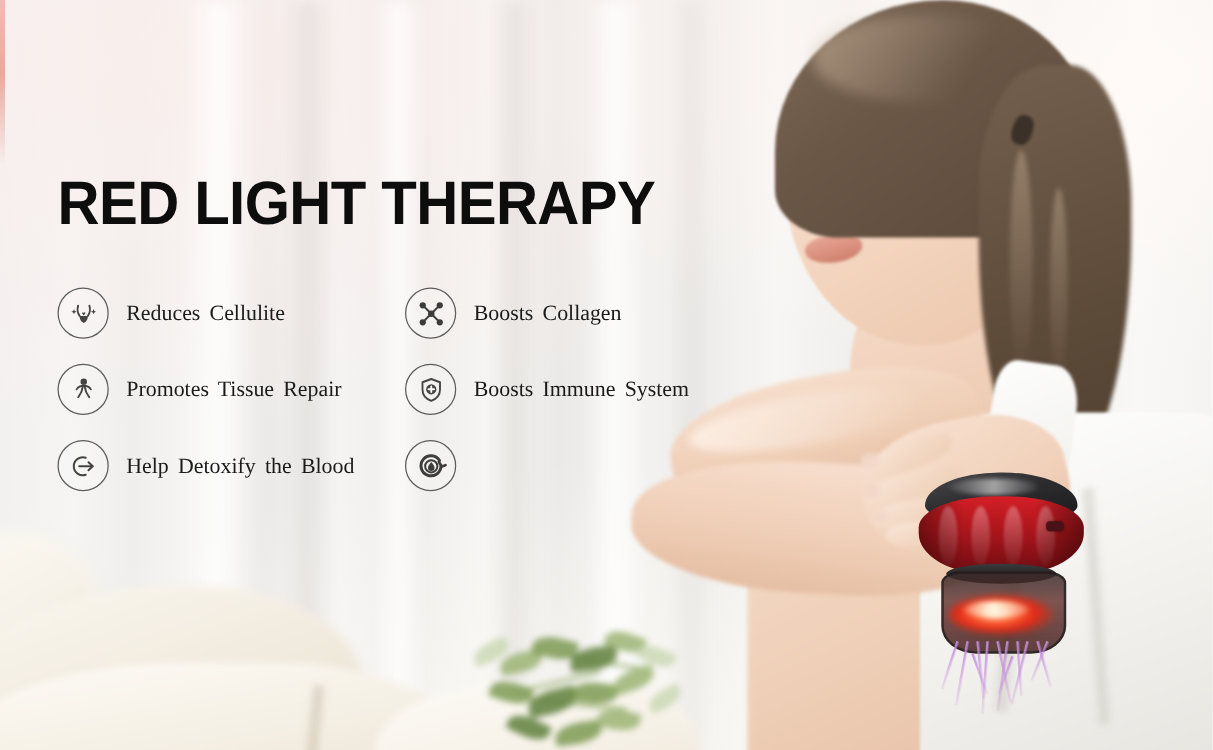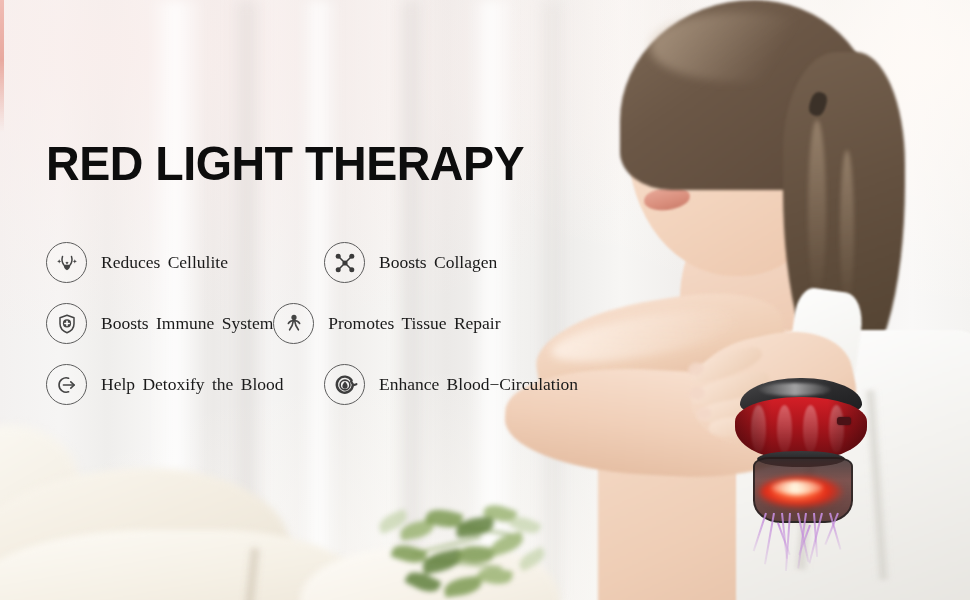--- a/index.html
+++ b/index.html
@@ -269,21 +269,21 @@
 
   
   .title{
     position:absolute;left:46px;top:139px;
     font-family:"Liberation Sans",sans-serif;
     font-weight:700;font-size:49px;letter-spacing:-.5px;
     color:#0d0d0d;line-height:1;
     transform:scaleX(.95);transform-origin:left center;
     white-space:nowrap;
   }
-  .features{position:absolute;left:46px;top:232px;width:560px;}
+  .features{position:absolute;left:46px;top:220px;width:560px;}
   .frow{display:flex;align-items:center;height:61px;}
   .fitem{display:flex;align-items:center;}
   .fitem.col1{width:278px;}
   .ficon{
     width:39px;height:39px;border-radius:50%;
     border:1.4px solid #5c5c5c;
     display:flex;align-items:center;justify-content:center;
     flex:0 0 auto;background:rgba(255,255,255,.18);
   }
   .flabel{
@@ -431,45 +431,45 @@
             <circle cx="19.8" cy="6.2" r="2.5" fill="#3b3b3b"></circle>
             <circle cx="6.2" cy="19.8" r="2.5" fill="#3b3b3b"></circle>
             <circle cx="19.8" cy="19.8" r="2.5" fill="#3b3b3b"></circle>
           </svg>
         </span>
         <span class="flabel">Boosts  Collagen</span>
       </div>
     </div>
 
     <div class="frow">
+      <div class="fitem col1">
+        <span class="ficon">
+          <svg width="26" height="26" viewBox="0 0 26 26">
+            <circle cx="13" cy="6.4" r="2.6" fill="#444"></circle>
+            <path d="M13 9.6c-2.4 0 -4.6 1.1 -5.7 2.9" stroke="#444" stroke-width="1.5" fill="none" stroke-linecap="round"></path>
+            <path d="M13 9.6c2.4 0 4.6 1.1 5.7 2.9" stroke="#444" stroke-width="1.5" fill="none" stroke-linecap="round"></path>
+            <path d="M12.2 10.4c-.3 3 -1.6 5.8 -3.6 8.4" stroke="#444" stroke-width="1.6" fill="none" stroke-linecap="round"></path>
+            <path d="M13.8 10.4c.3 3 1.6 5.8 3.6 8.4" stroke="#444" stroke-width="1.6" fill="none" stroke-linecap="round"></path>
+          </svg>
+        </span>
+        <span class="flabel">Promotes  Tissue  Repair</span>
+      </div>
       <div class="fitem">
         <span class="ficon">
           <svg width="26" height="26" viewBox="0 0 26 26">
             <path d="M13 4.2l7 2.6v6c0 4.4 -3 7.4 -7 8.9 -4 -1.5 -7 -4.5 -7 -8.9v-6z" stroke="#444" stroke-width="1.5" fill="none" stroke-linejoin="round"></path>
             <circle cx="13" cy="12.4" r="4.1" fill="#444"></circle>
             <g stroke="#fff" stroke-width="1.5" stroke-linecap="round">
               <line x1="13" y1="10.2" x2="13" y2="14.6"></line>
               <line x1="10.8" y1="12.4" x2="15.2" y2="12.4"></line>
             </g>
           </svg>
         </span>
         <span class="flabel">Boosts  Immune  System</span>
       </div>
-      <div class="fitem col1">
-        <span class="ficon">
-          <svg width="26" height="26" viewBox="0 0 26 26">
-            <circle cx="13" cy="6.4" r="2.6" fill="#444"></circle>
-            <path d="M13 9.6c-2.4 0 -4.6 1.1 -5.7 2.9" stroke="#444" stroke-width="1.5" fill="none" stroke-linecap="round"></path>
-            <path d="M13 9.6c2.4 0 4.6 1.1 5.7 2.9" stroke="#444" stroke-width="1.5" fill="none" stroke-linecap="round"></path>
-            <path d="M12.2 10.4c-.3 3 -1.6 5.8 -3.6 8.4" stroke="#444" stroke-width="1.6" fill="none" stroke-linecap="round"></path>
-            <path d="M13.8 10.4c.3 3 1.6 5.8 3.6 8.4" stroke="#444" stroke-width="1.6" fill="none" stroke-linecap="round"></path>
-          </svg>
-        </span>
-        <span class="flabel">Promotes  Tissue  Repair</span>
-      </div>
     </div>
 
     <div class="frow">
       <div class="fitem col1">
         <span class="ficon">
           <svg width="26" height="26" viewBox="0 0 26 26">
             <path d="M14.6 6.2a7.2 7.2 0 1 0 0 13.6" stroke="#444" stroke-width="1.6" fill="none" stroke-linecap="round"></path>
             <line x1="9.4" y1="13" x2="20" y2="13" stroke="#444" stroke-width="1.6" stroke-linecap="round"></line>
             <path d="M16.8 9.8l3.4 3.2 -3.4 3.2" stroke="#444" stroke-width="1.6" fill="none" stroke-linecap="round" stroke-linejoin="round"></path>
           </svg>
@@ -478,18 +478,17 @@
       </div>
       <div class="fitem">
         <span class="ficon">
           <svg width="26" height="26" viewBox="0 0 26 26">
             <path d="M19.6 8.4a8 8 0 1 0 1.2 4.6" stroke="#3d3d3d" stroke-width="2.4" fill="none" stroke-linecap="round"></path>
             <path d="M19.1 9.6l2.3 3.6 3.0 -1.0" stroke="#3d3d3d" stroke-width="2.2" fill="none" stroke-linecap="round" stroke-linejoin="round"></path>
             <circle cx="13" cy="13" r="4.9" fill="none" stroke="#3d3d3d" stroke-width="1.6"></circle>
             <path d="M13 9.6c1.7 2 2.6 3.2 2.6 4.5a2.6 2.6 0 0 1 -5.2 0c0 -1.3 .9 -2.5 2.6 -4.5z" fill="#3d3d3d"></path>
           </svg>
         </span>
-        <span class="flabel">Enhance  Blood−Circulation</span>
       </div>
     </div>
 
   </div>
 </div>
 
 </body></html>

